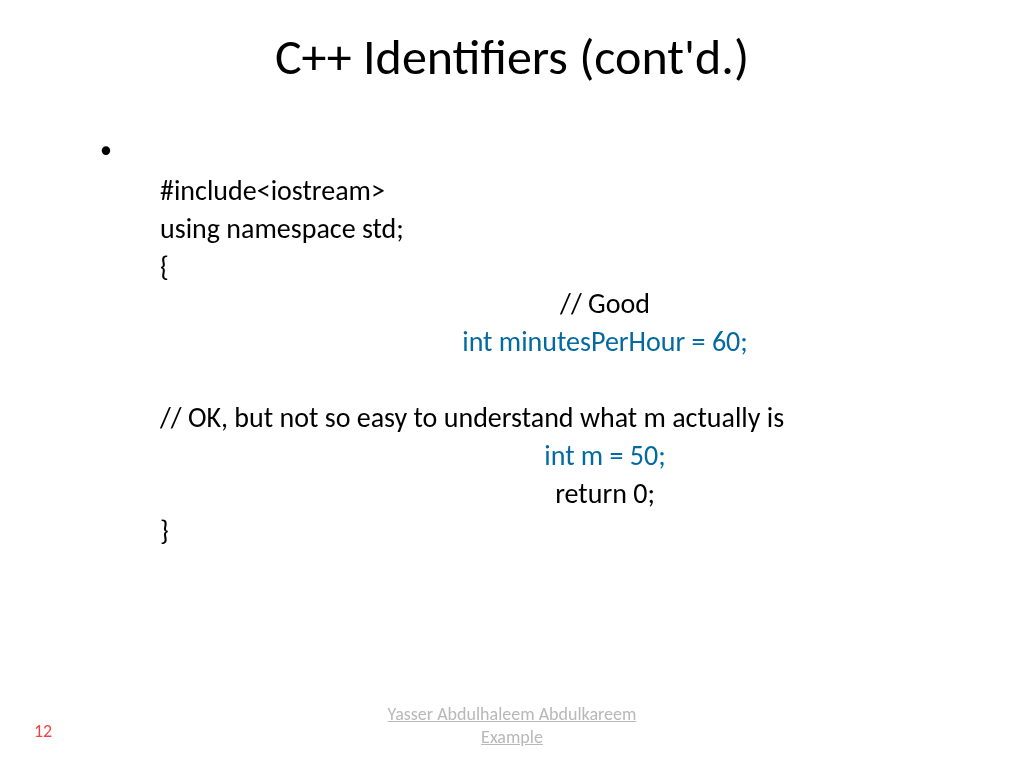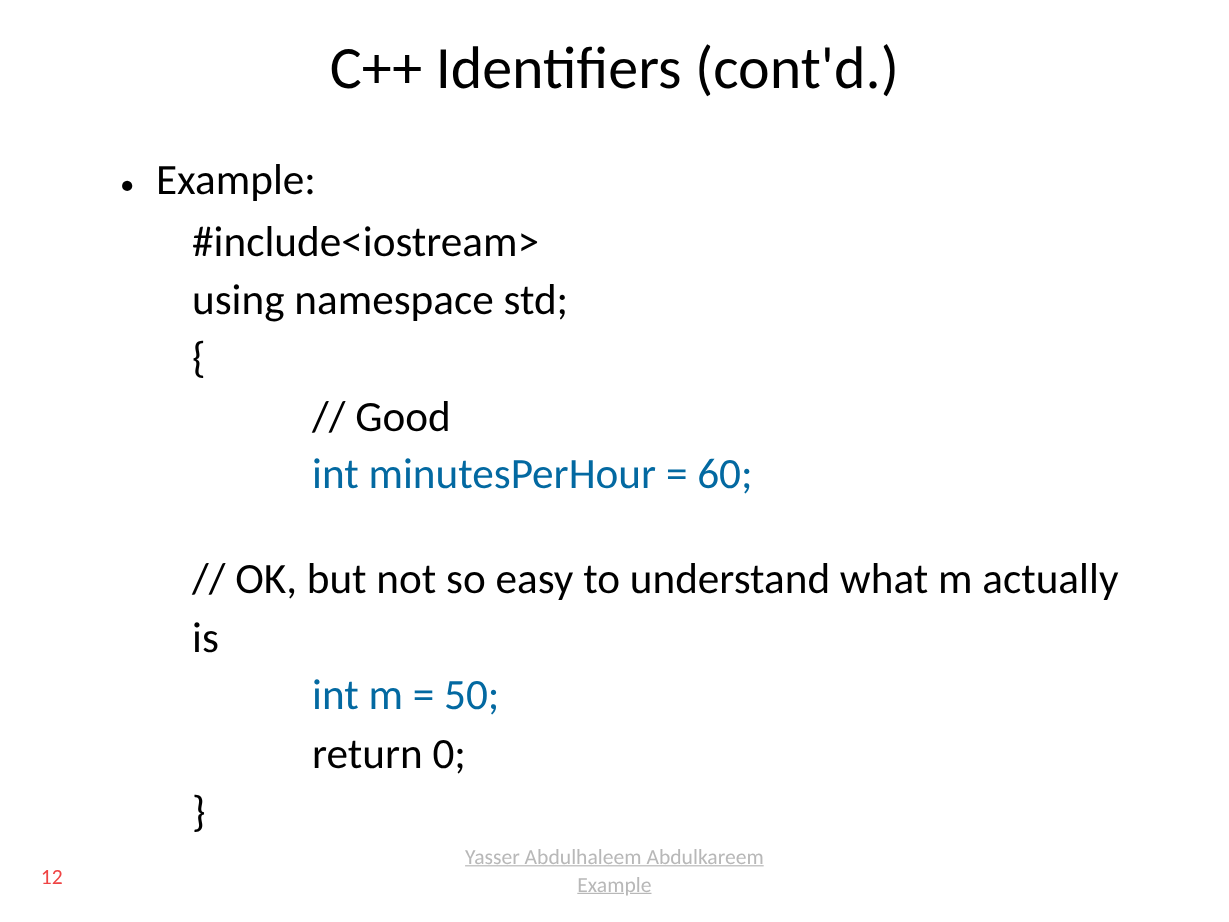--- a/index.html
+++ b/index.html
@@ -2,40 +2,39 @@
 <html><head>
 <meta charset="utf-8">
 <style>
   * { margin: 0; padding: 0; box-sizing: border-box; }
   html, body { width: 1024px; height: 768px; background: #fff; font-family: Calibri, "Segoe UI", Arial, sans-serif; color: #000; overflow: hidden; }
   .slide { position: relative; width: 1024px; height: 768px; }
   .title { position: absolute; top: 26px; left: 0; width: 1024px; text-align: center; font-size: 50px; font-weight: 400; }
   .body { position: absolute; top: 128px; left: 100px; width: 850px; }
   .bullet-row { display: flex; align-items: baseline; font-size: 36px; margin-bottom: 4px; }
   .bullet-dot { width: 30px; flex: 0 0 30px; text-align: left; font-size: 24px; line-height: 36px; padding-top: 4px; }
-  .code-block { font-size: 36px; line-height: 1.35; }
+  .code-block { font-size: 28px; line-height: 1.35; }
   .ind1 { padding-left: 60px; }
-  .ind2 { padding-left: 160px; }
+  .ind2 { padding-left: 160px; text-align: center; }
   .red { color: #0369a1; }
   .blank { height: 38px; }
   .footer-author { position: absolute; bottom: 20px; left: 0; width: 1024px; text-align: center; color: #b8b8b8; font-size: 18px; line-height: 1.25; text-decoration: underline; }
   .footer-page { position: absolute; bottom: 26px; left: 34px; color: #ef4444; font-size: 18px; }
 </style>
 </head>
 <body>
 
 <div class="slide">
 
   <h1 class="title">C++ Identifiers (cont'd.)</h1>
 
   <div class="body">
 
     <div class="bullet-row">
       <span class="bullet-dot">•</span>
-      <span>Example:</span>
     </div>
 
     <div class="code-block">
       <div class="ind1">#include&lt;iostream&gt;</div>
       <div class="ind1">using namespace std;</div>
       <div class="ind1">{</div>
       <div class="ind2">// Good</div>
       <div class="ind2 red">int minutesPerHour = 60;</div>
       <div class="blank"></div>
       <div class="ind1">// OK, but not so easy to understand what m actually is</div>

